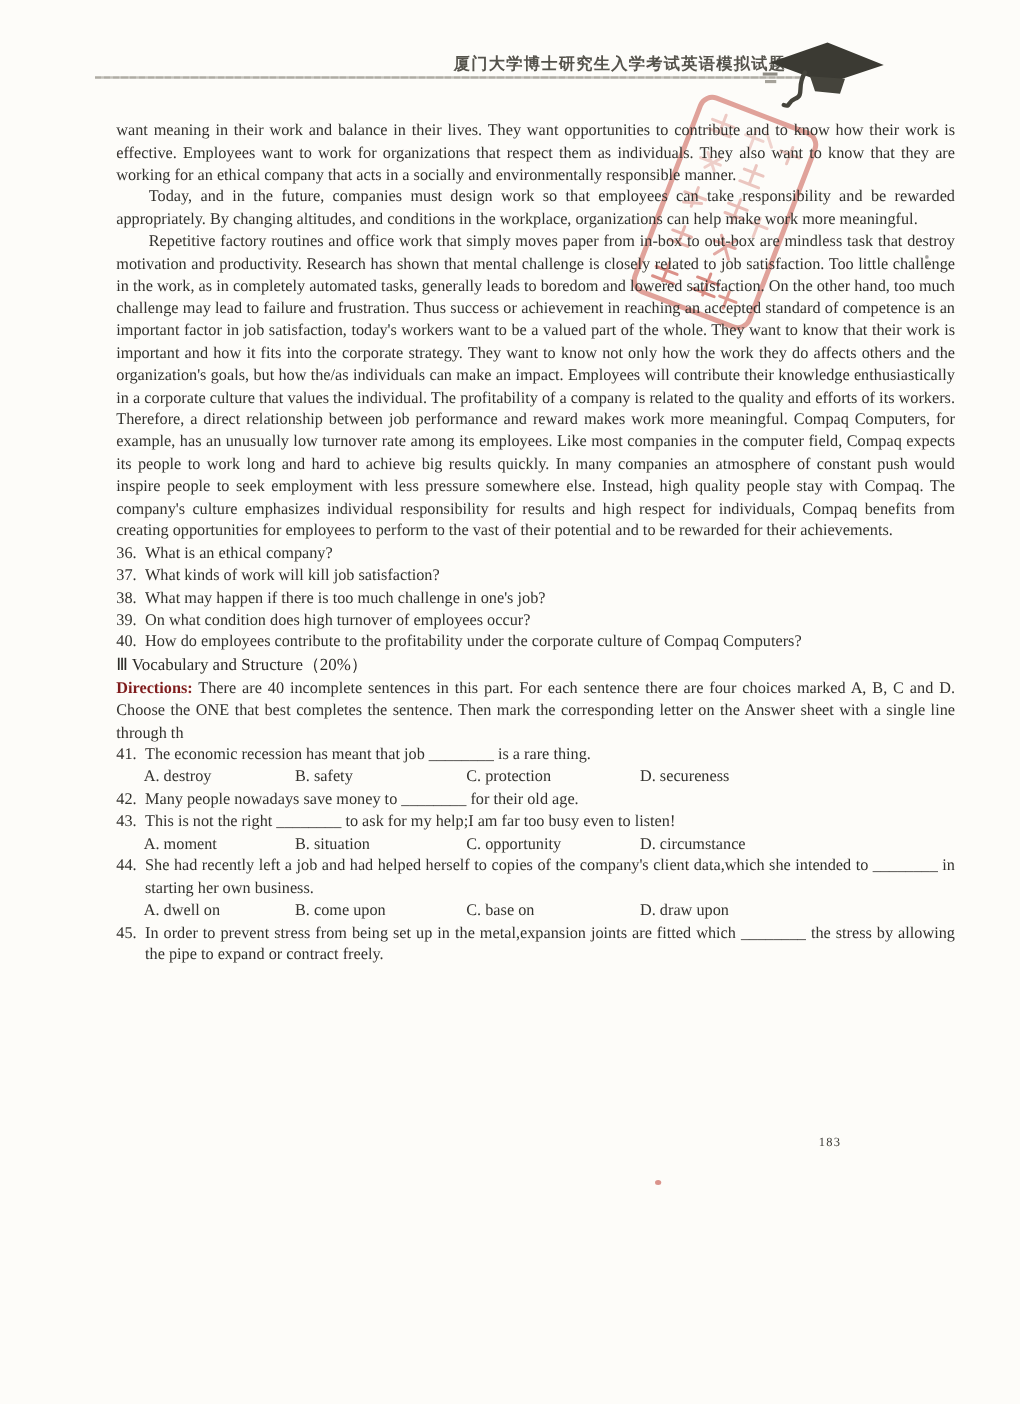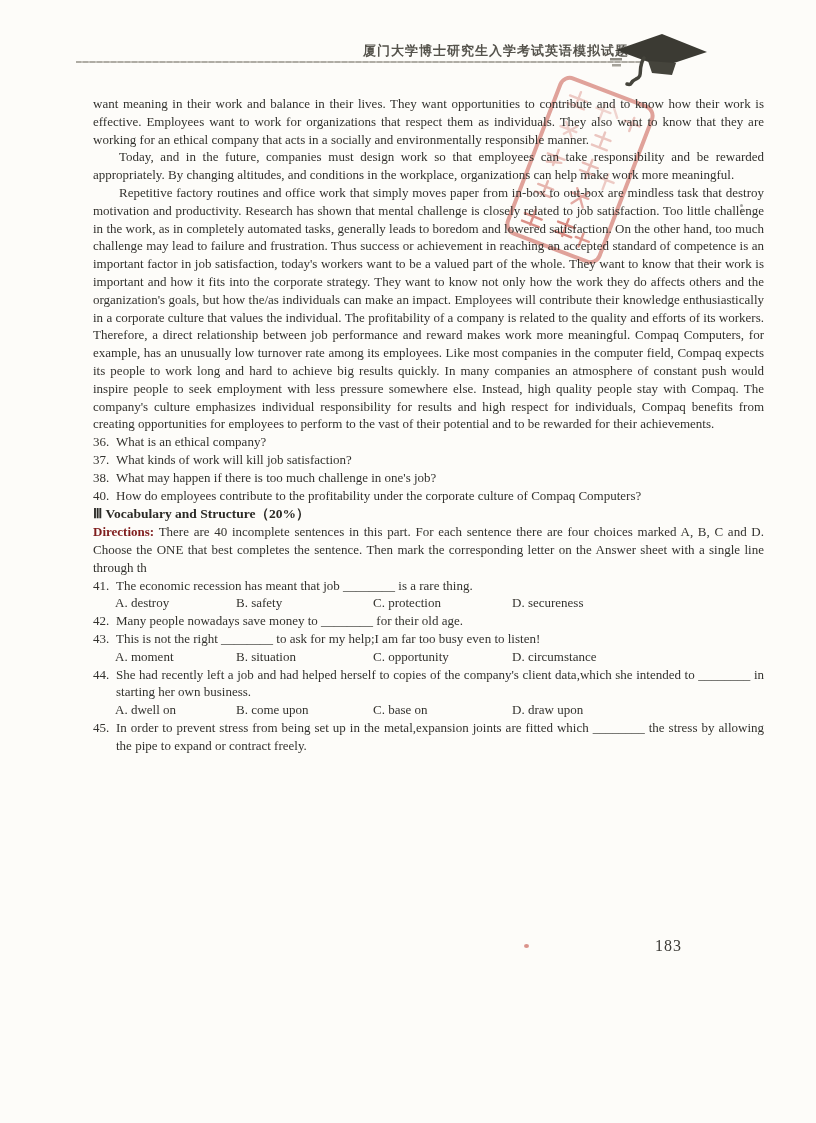--- a/index.html
+++ b/index.html
@@ -42,35 +42,35 @@
     position:absolute;left:93px;top:95px;width:671px;
     font-size:13px;line-height:17.8px;color:#33322e;
     text-align:justify;
   }
   .para{margin:0;}
   .para.indent{text-indent:26px;}
   .qline{display:flex;}
   .qnum{flex:0 0 23px;}
   .qtext{flex:1;text-align:justify;}
   .section-heading{
-    font-weight:bold;font-size:13.5px;color:#2c2b27;
+    font-weight:normal;font-size:13.5px;color:#2c2b27;
     margin:1px 0 0 0;
   }
   .directions{margin:0;}
   .directions b{color:#7f1d1d;}
   .mcq-options{
     display:grid;
     grid-template-columns:121px 137px 139px auto;
     padding-left:22px;
   }
   .mcq-options span{white-space:nowrap;}
   
   .page-number{
     position:absolute;left:655px;top:909px;
-    font-size:16px;color:#3b3a35;letter-spacing:1px;margin-top:28px;
+    font-size:10px;color:#3b3a35;letter-spacing:1px;
   }
   
   .ink-dot{
     position:absolute;left:524px;top:944px;width:5px;height:4px;
     background:rgba(190,60,50,.55);border-radius:50%;
   }
   .gray-mark{
     position:absolute;left:740px;top:204px;width:3px;height:3px;
     background:rgba(90,90,85,.55);border-radius:50%;
     box-shadow:0 6px 0 rgba(90,90,85,.45);
@@ -124,20 +124,24 @@
     </div>
     <div class="qline">
       <span class="qnum">37.</span>
       <span class="qtext">What kinds of work will kill job satisfaction?</span>
     </div>
     <div class="qline">
       <span class="qnum">38.</span>
       <span class="qtext">What may happen if there is too much challenge in one's job?</span>
     </div>
     <div class="qline">
+      <span class="qnum">39.</span>
+      <span class="qtext">On what condition does high turnover of employees occur?</span>
+    </div>
+    <div class="qline">
       <span class="qnum">40.</span>
       <span class="qtext">How do employees contribute to the profitability under the corporate culture of Compaq Computers?</span>
     </div>
 
     <div class="section-heading">Ⅲ Vocabulary and Structure（20%）</div>
 
     <p class="directions"><b>Directions:</b> <span>There are 40 incomplete sentences in this part. For each sentence there are four choices marked A, B, C and D. Choose the ONE that best completes the sentence. Then mark the corresponding letter on the Answer sheet with a single line through th</span></p>
 
     <div class="qline">
       <span class="qnum">41.</span>

